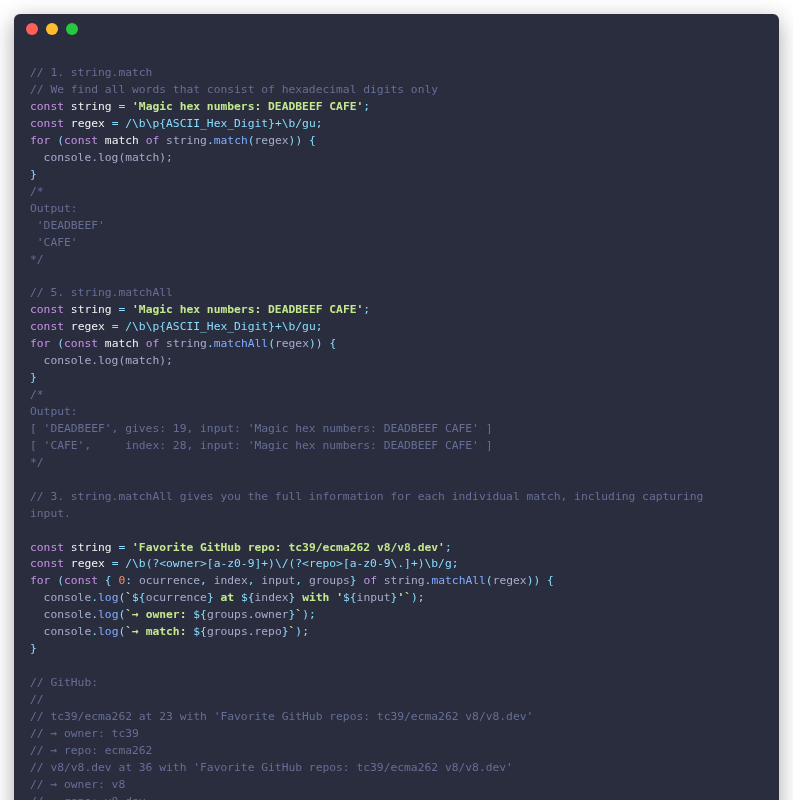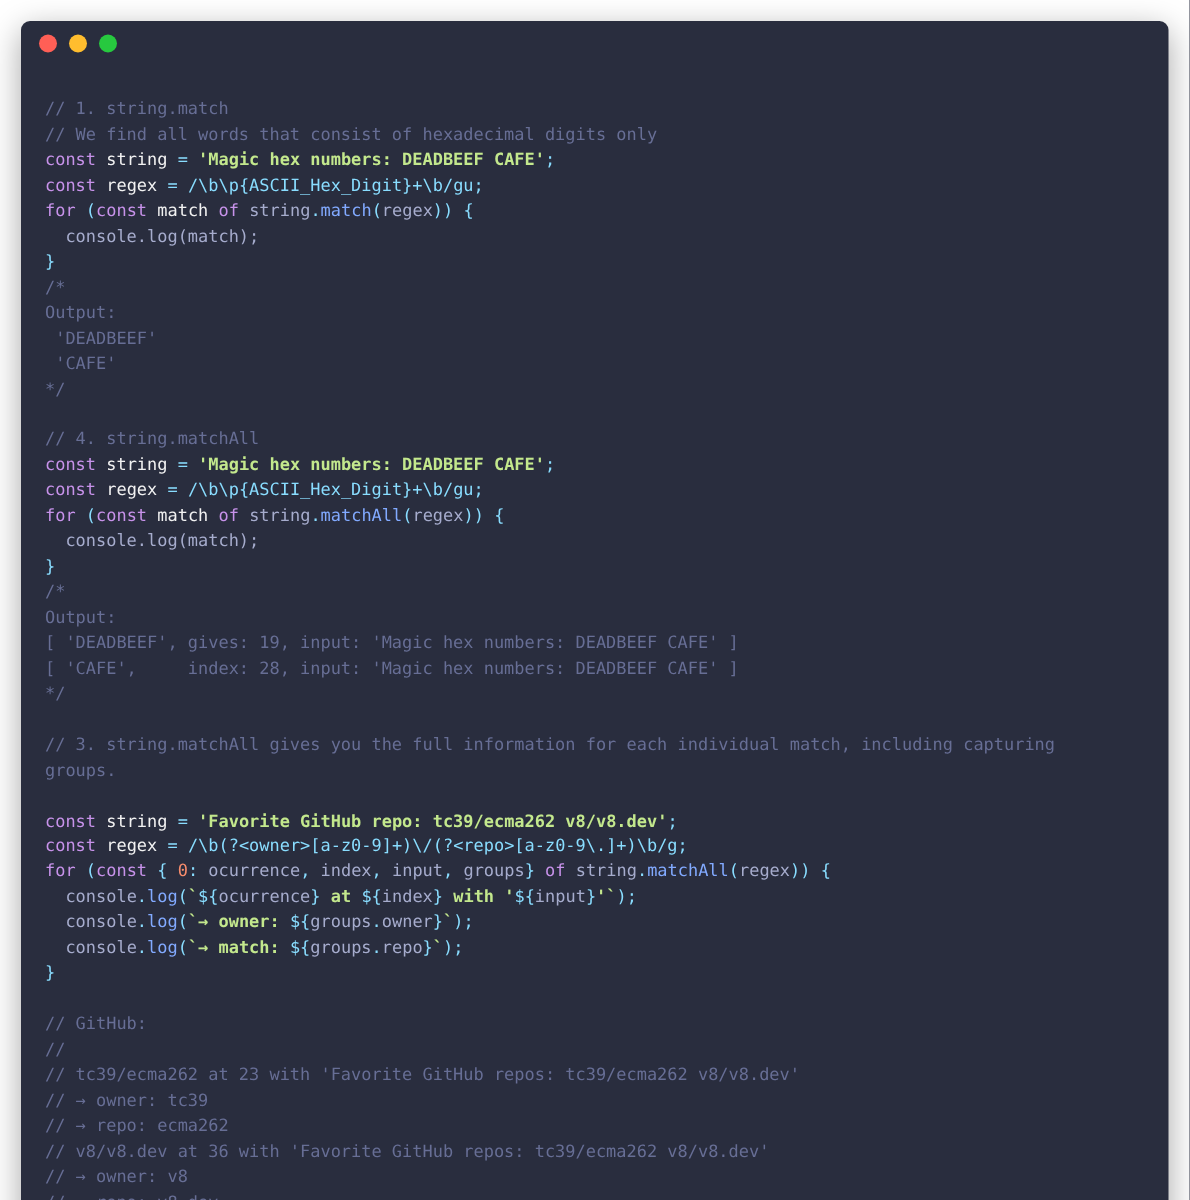--- a/index.html
+++ b/index.html
@@ -66,34 +66,34 @@
 <span class="kw">const</span> <span class="nm">regex</span><span class="op"> = </span><span class="rx">/\b\p{ASCII_Hex_Digit}+\b/gu</span><span class="punc">;</span>
 <span class="kw">for</span> <span class="punc">(</span><span class="kw">const</span> <span class="nm">match</span> <span class="kw">of</span> <span class="body">string</span><span class="punc">.</span><span class="fn">match</span><span class="punc">(</span><span class="body">regex</span><span class="punc">)</span><span class="punc">)</span> <span class="punc">{</span>
 <span class="body">  console.log(match);</span>
 <span class="punc">}</span>
 <span class="cm">/*</span>
 <span class="cm">Output:</span>
 <span class="cm"> 'DEADBEEF'</span>
 <span class="cm"> 'CAFE'</span>
 <span class="cm">*/</span>
 
-<span class="cm">// 4. string.matchAll</span>
+<span class="cm">// 5. string.matchAll</span>
 <span class="kw">const</span> <span class="nm">string</span><span class="op"> = </span><span class="str">'Magic hex numbers: DEADBEEF CAFE'</span><span class="punc">;</span>
 <span class="kw">const</span> <span class="nm">regex</span><span class="op"> = </span><span class="rx">/\b\p{ASCII_Hex_Digit}+\b/gu</span><span class="punc">;</span>
 <span class="kw">for</span> <span class="punc">(</span><span class="kw">const</span> <span class="nm">match</span> <span class="kw">of</span> <span class="body">string</span><span class="punc">.</span><span class="fn">matchAll</span><span class="punc">(</span><span class="body">regex</span><span class="punc">)</span><span class="punc">)</span> <span class="punc">{</span>
 <span class="body">  console.log(match);</span>
 <span class="punc">}</span>
 <span class="cm">/*</span>
 <span class="cm">Output:</span>
 <span class="cm">[ 'DEADBEEF', gives: 19, input: 'Magic hex numbers: DEADBEEF CAFE' ]</span>
 <span class="cm">[ 'CAFE',     index: 28, input: 'Magic hex numbers: DEADBEEF CAFE' ]</span>
 <span class="cm">*/</span>
 
 <span class="cm">// 3. string.matchAll gives you the full information for each individual match, including capturing</span>
-<span class="cm">groups.</span>
+<span class="cm">input.</span>
 
 <span class="kw">const</span> <span class="nm">string</span><span class="op"> = </span><span class="str">'Favorite GitHub repo: tc39/ecma262 v8/v8.dev'</span><span class="punc">;</span>
 <span class="kw">const</span> <span class="nm">regex</span><span class="op"> = </span><span class="rx">/\b(?&lt;owner&gt;[a-z0-9]+)\/(?&lt;repo&gt;[a-z0-9\.]+)\b/g</span><span class="punc">;</span>
 <span class="kw">for</span> <span class="punc">(</span><span class="kw">const</span><span class="punc"> { </span><span class="num">0</span><span class="punc">: </span><span class="body">ocurrence</span><span class="punc">, </span><span class="body">index</span><span class="punc">, </span><span class="body">input</span><span class="punc">, </span><span class="body">groups</span><span class="punc">} </span><span class="kw">of</span> <span class="body">string</span><span class="punc">.</span><span class="fn">matchAll</span><span class="punc">(</span><span class="body">regex</span><span class="punc">)</span><span class="punc">)</span> <span class="punc">{</span>
   <span class="body">console</span><span class="punc">.</span><span class="fn">log</span><span class="punc">(</span><span class="str">`</span><span class="punc">${</span><span class="body">ocurrence</span><span class="punc">}</span><span class="str"> at </span><span class="punc">${</span><span class="body">index</span><span class="punc">}</span><span class="str"> with '</span><span class="punc">${</span><span class="body">input</span><span class="punc">}</span><span class="str">'</span><span class="str">`</span><span class="punc">)</span><span class="punc">;</span>
   <span class="body">console</span><span class="punc">.</span><span class="fn">log</span><span class="punc">(</span><span class="str">`</span><span class="str">→ owner: </span><span class="punc">${</span><span class="body">groups</span><span class="punc">.</span><span class="body">owner</span><span class="punc">}</span><span class="str">`</span><span class="punc">)</span><span class="punc">;</span>
   <span class="body">console</span><span class="punc">.</span><span class="fn">log</span><span class="punc">(</span><span class="str">`</span><span class="str">→ match: </span><span class="punc">${</span><span class="body">groups</span><span class="punc">.</span><span class="body">repo</span><span class="punc">}</span><span class="str">`</span><span class="punc">)</span><span class="punc">;</span>
 <span class="punc">}</span>
 
 <span class="cm">// GitHub:</span>

